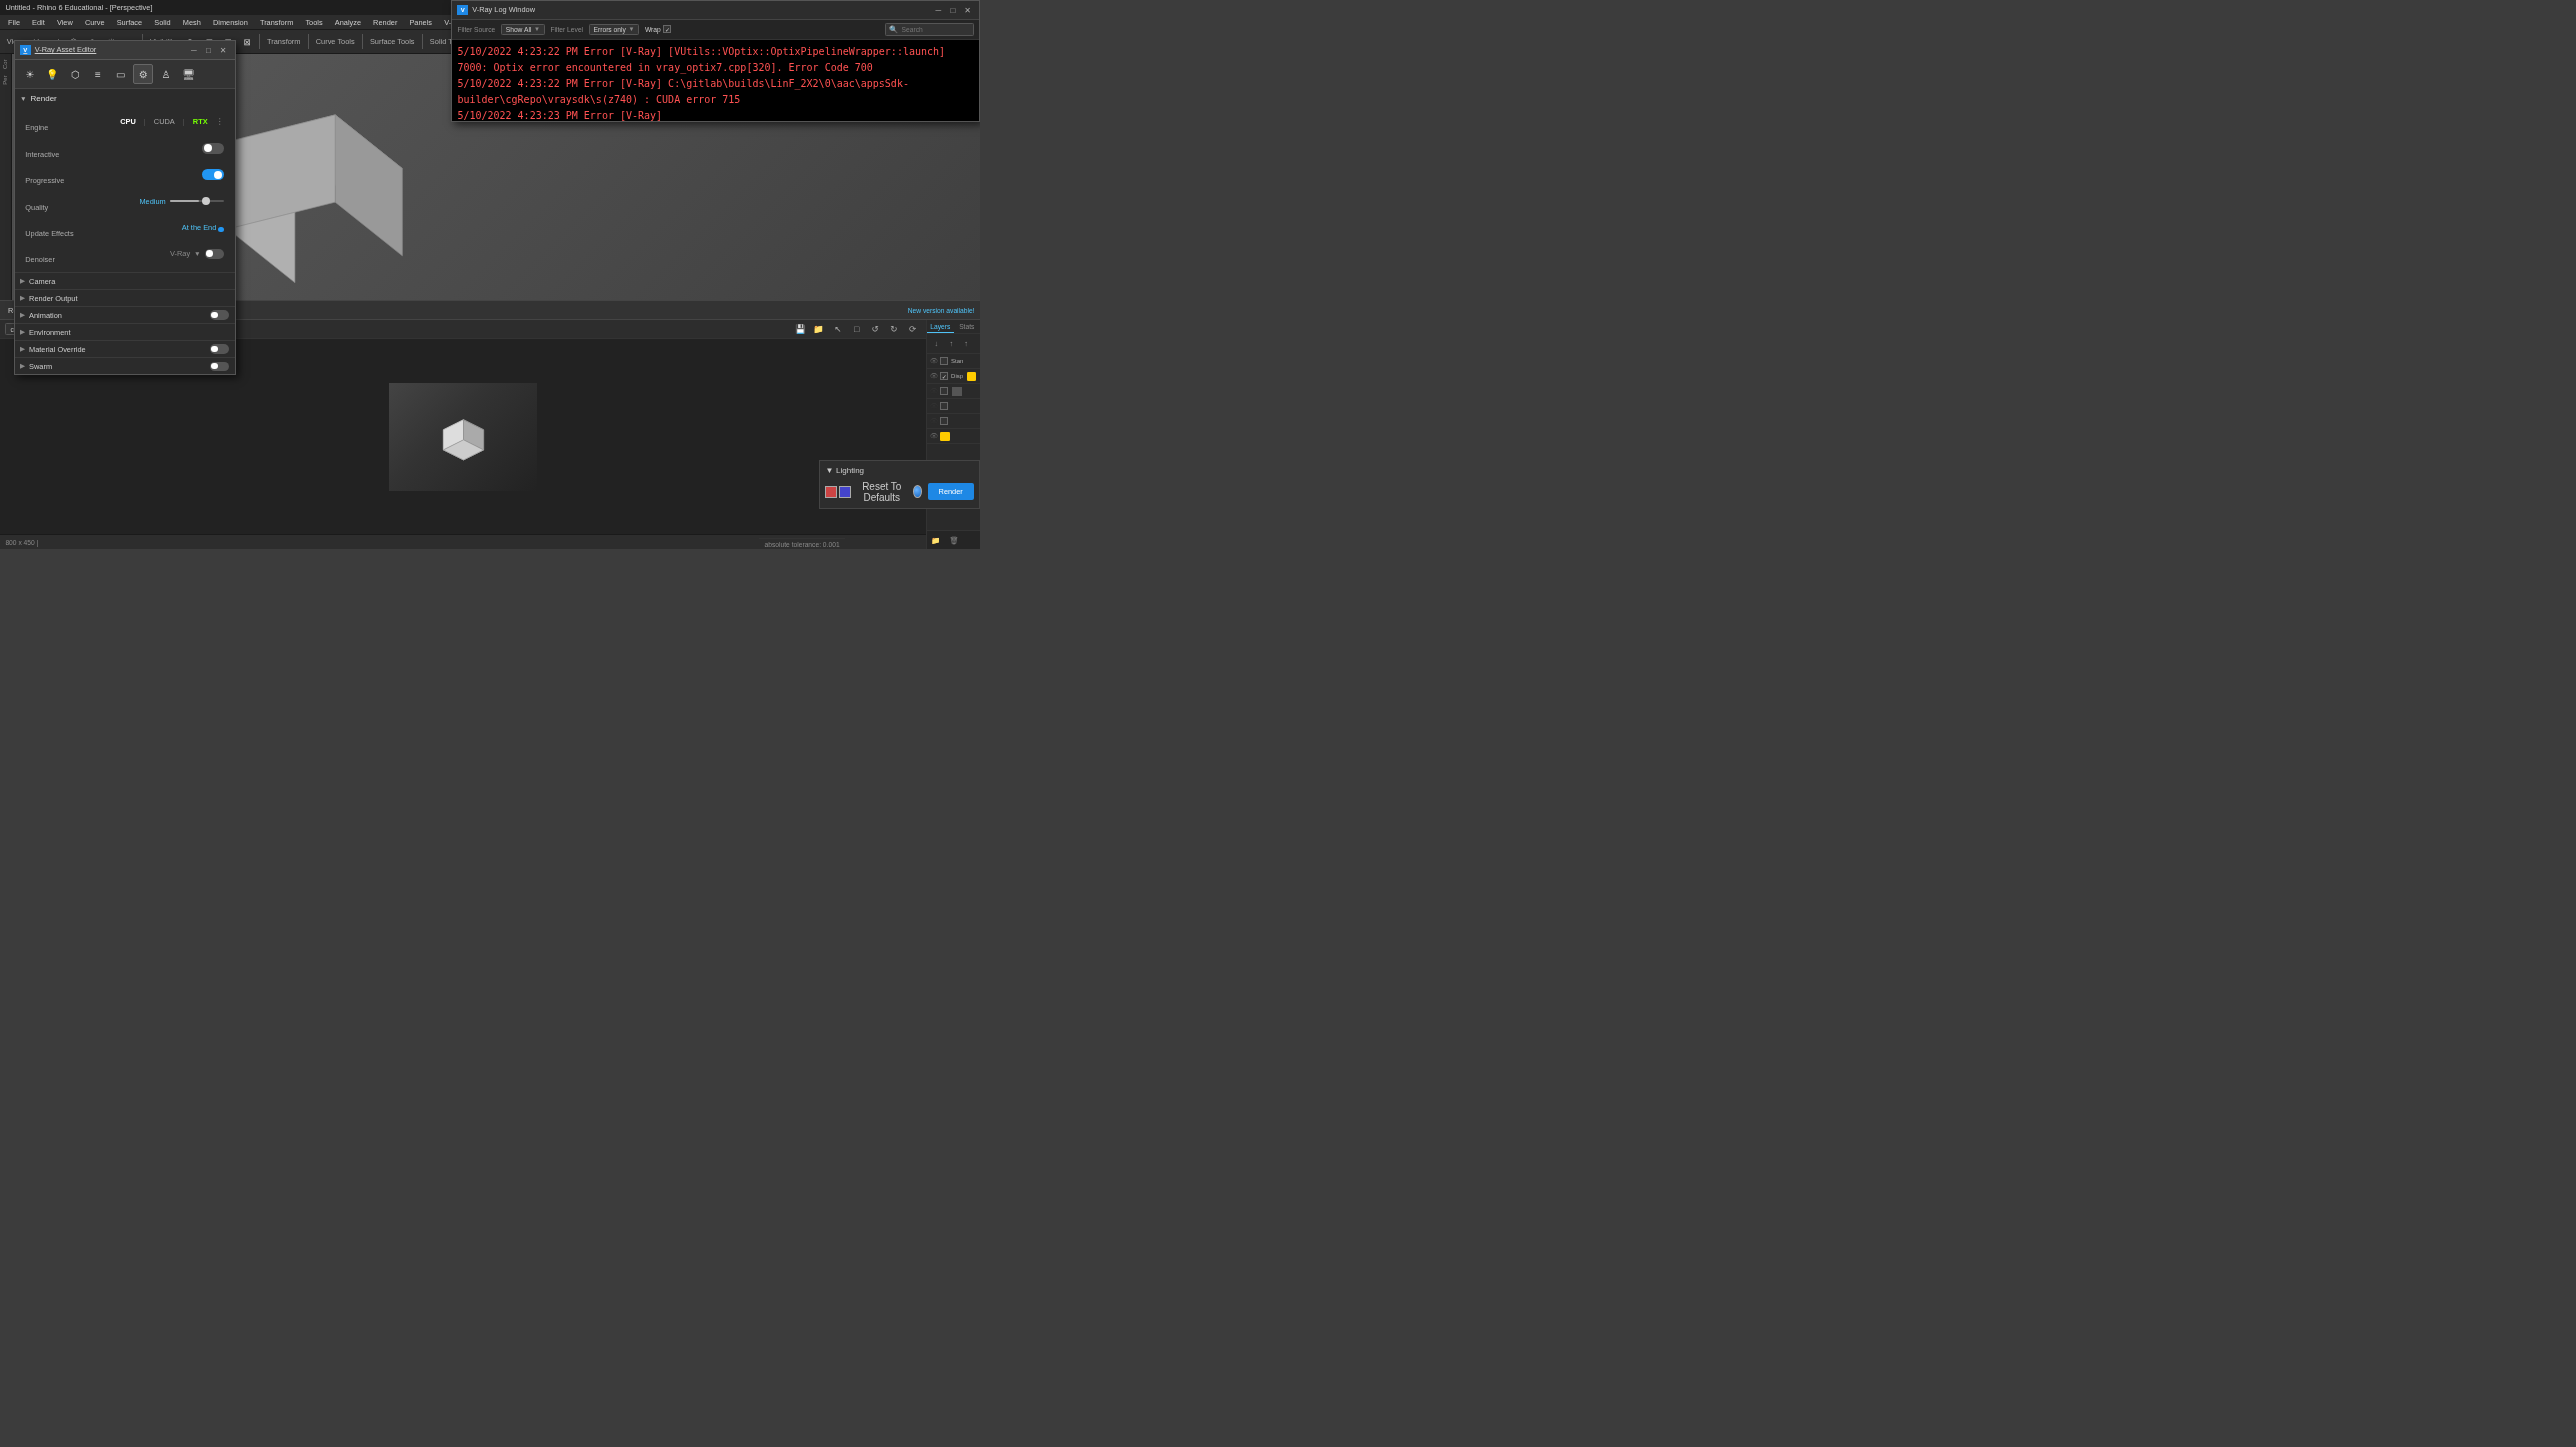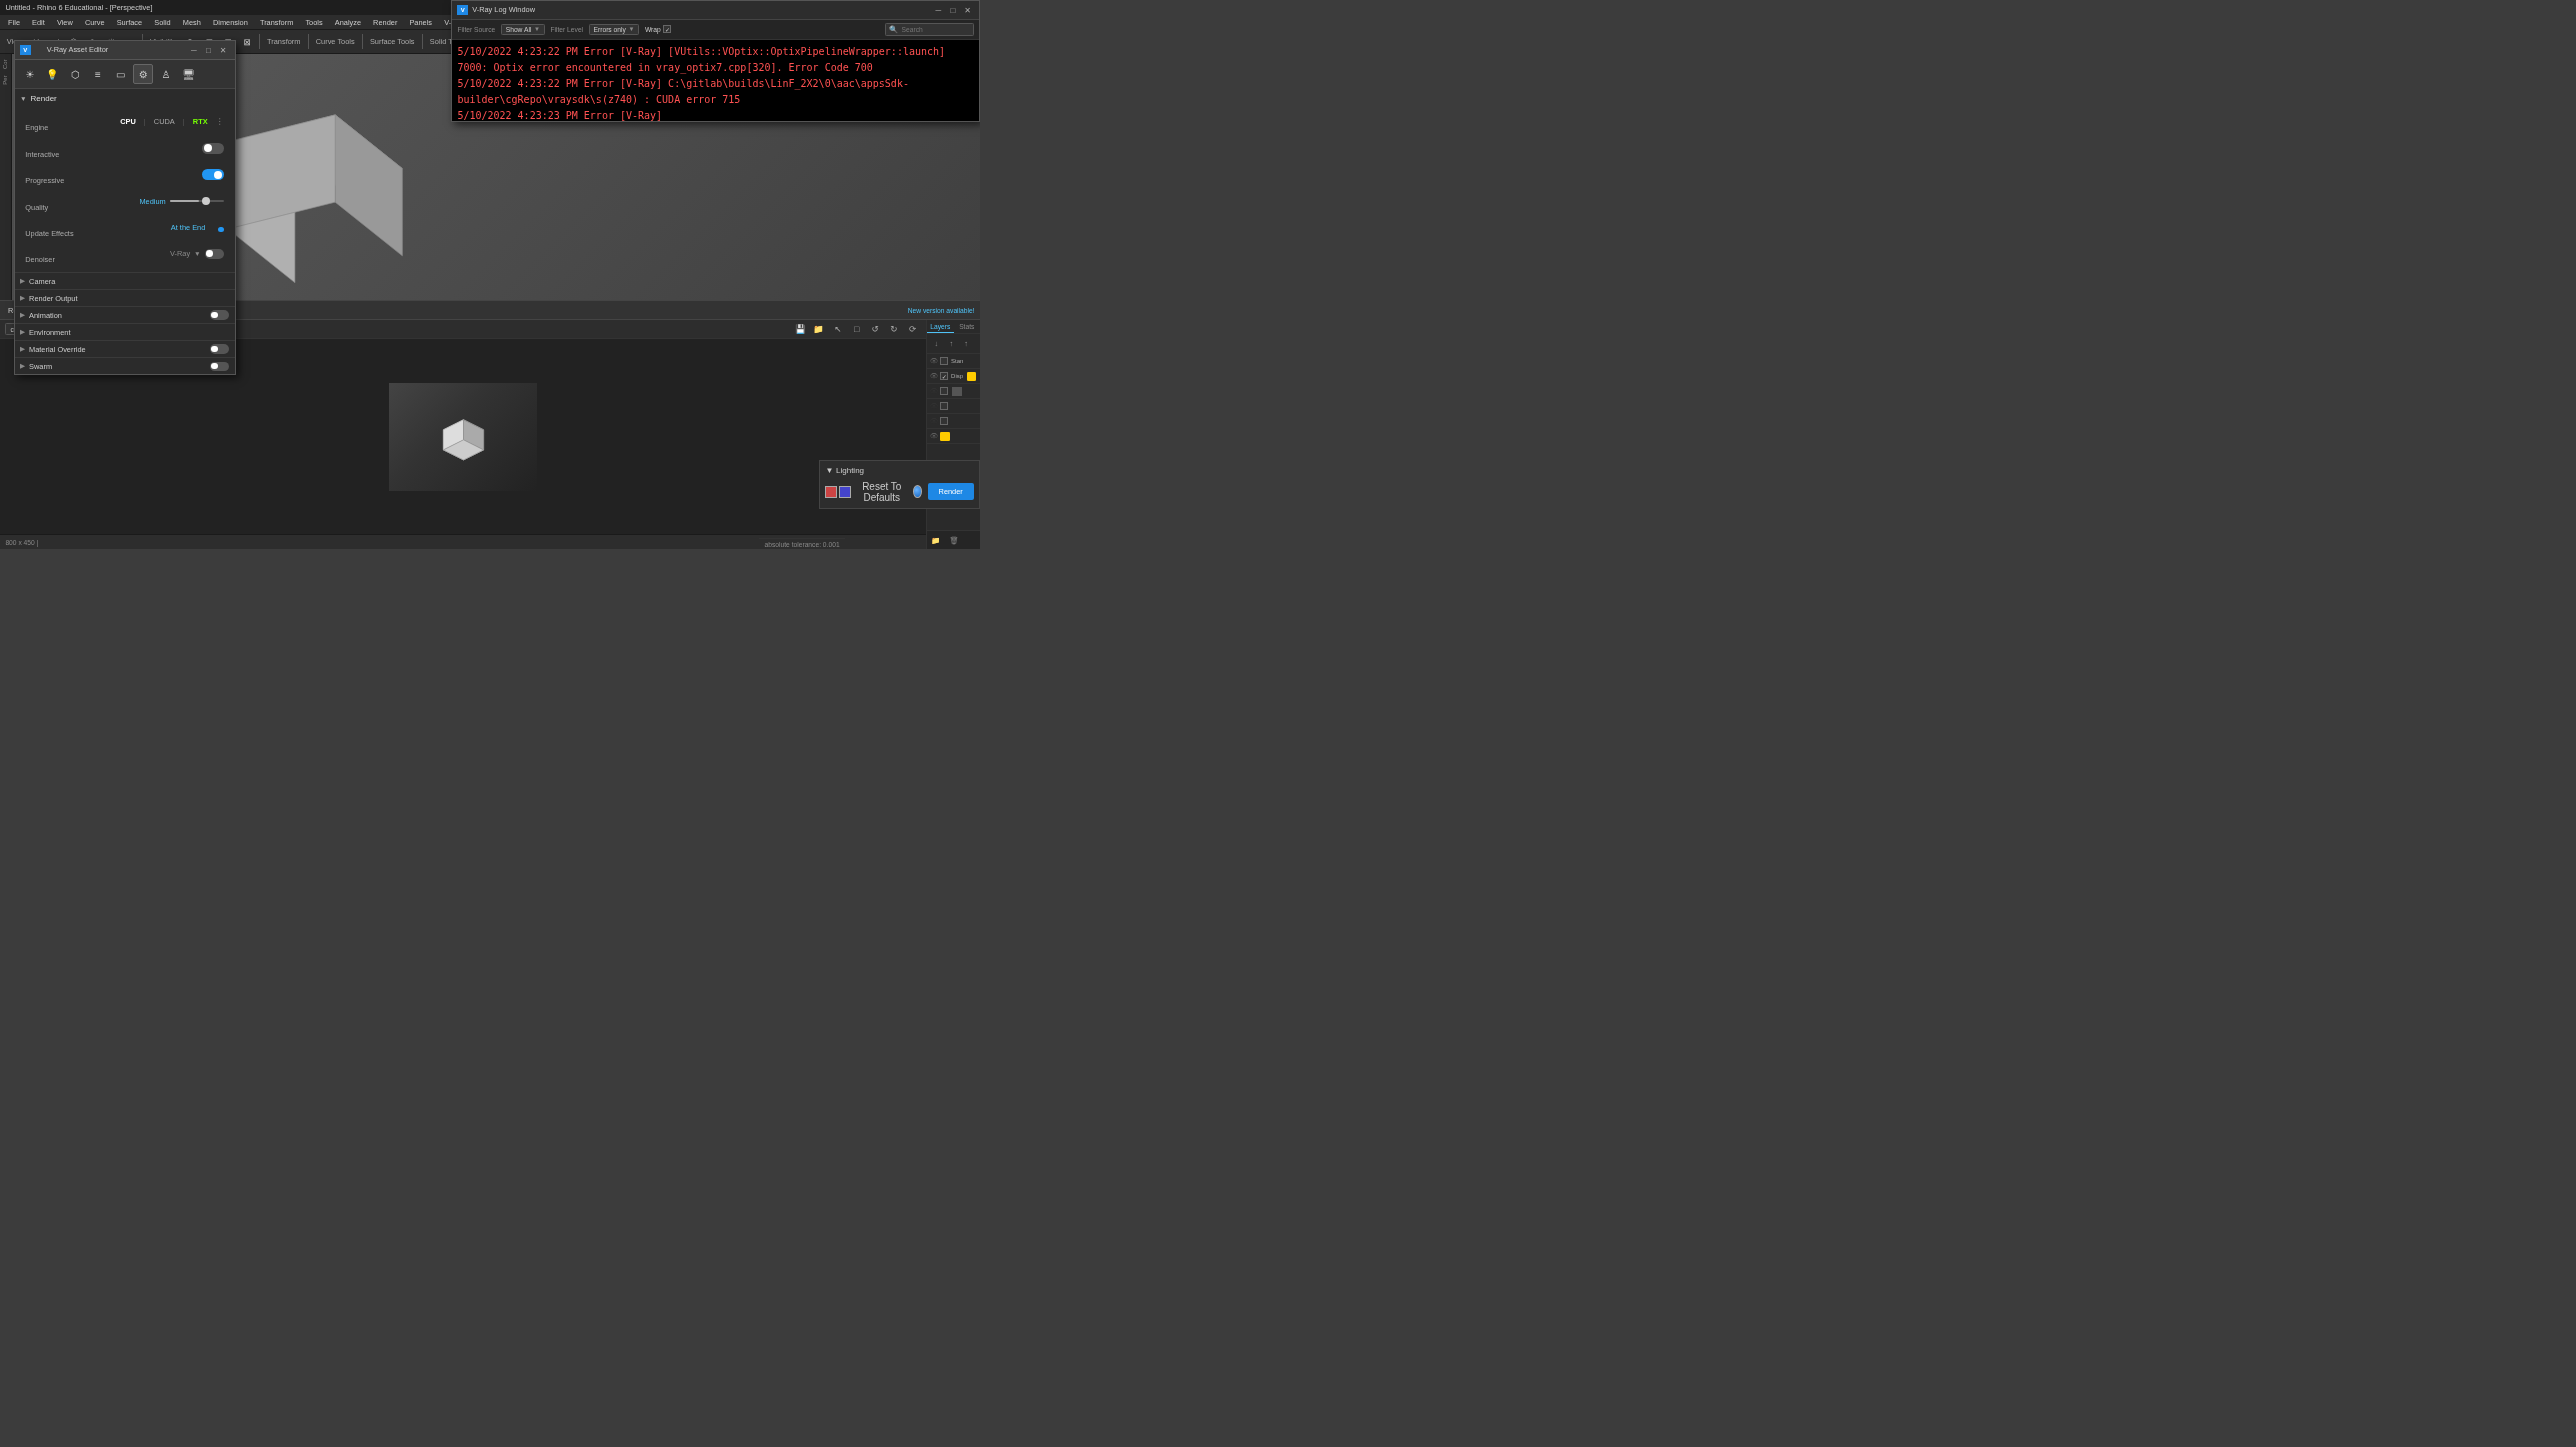--- a/index.html
+++ b/index.html
@@ -168,23 +168,24 @@
       height: 19px;
       display: flex;
       align-items: center;
       justify-content: space-between;
       padding: 0 5.4px;
       border-bottom: 0.7px solid #555;
     }
     .panel-title {
       display: flex;
       align-items: center;
-      gap: 16px;
-      font-size: 7.4px;
-      color: #ccc;
+      gap: 4px;
+      font-size: 7.4px;
+      color: #ccc;
+      text-decoration: underline;
     }
     .panel-icon {
       width: 10.8px;
       height: 10.8px;
       background: #1e88e5;
       display: flex;
       align-items: center;
       justify-content: center;
       font-size: 6px;
       color: white;
@@ -260,21 +261,21 @@
     }
     .prop-label {
       color: #aaa;
       font-size: 7.4px;
       flex: 1;
       margin-top: 12px;
     }
     .prop-value {
       display: flex;
       align-items: flex-end;
-      gap: 13px;
+      gap: 2px;
     }
 
     
     .toggle {
       width: 21.5px;
       height: 10.8px;
       border-radius: 5.4px;
       position: relative;
       cursor: pointer;
     }

